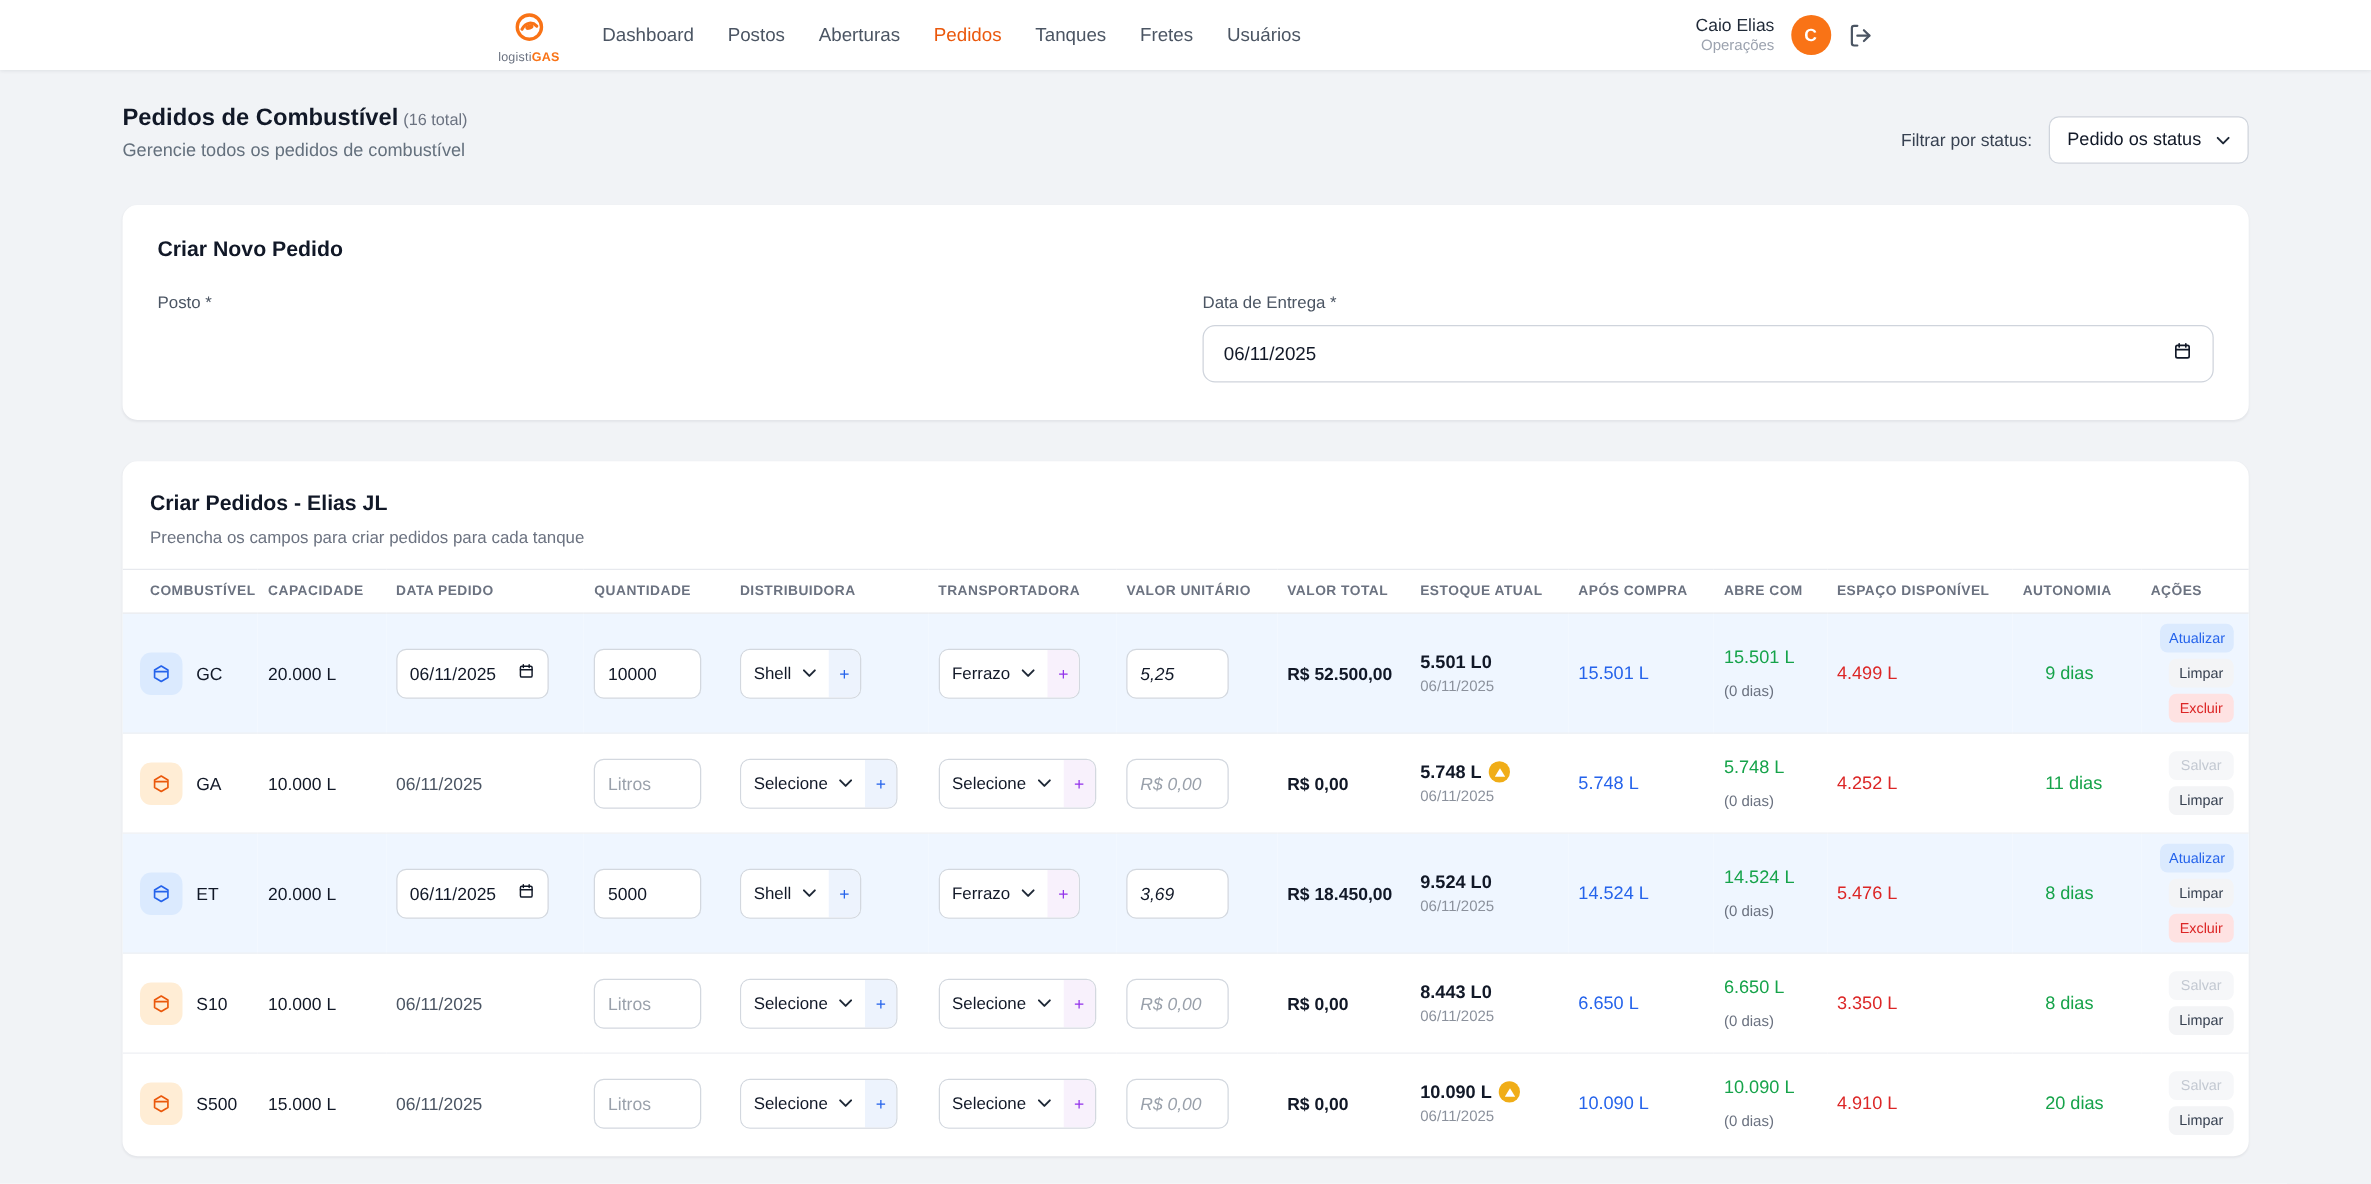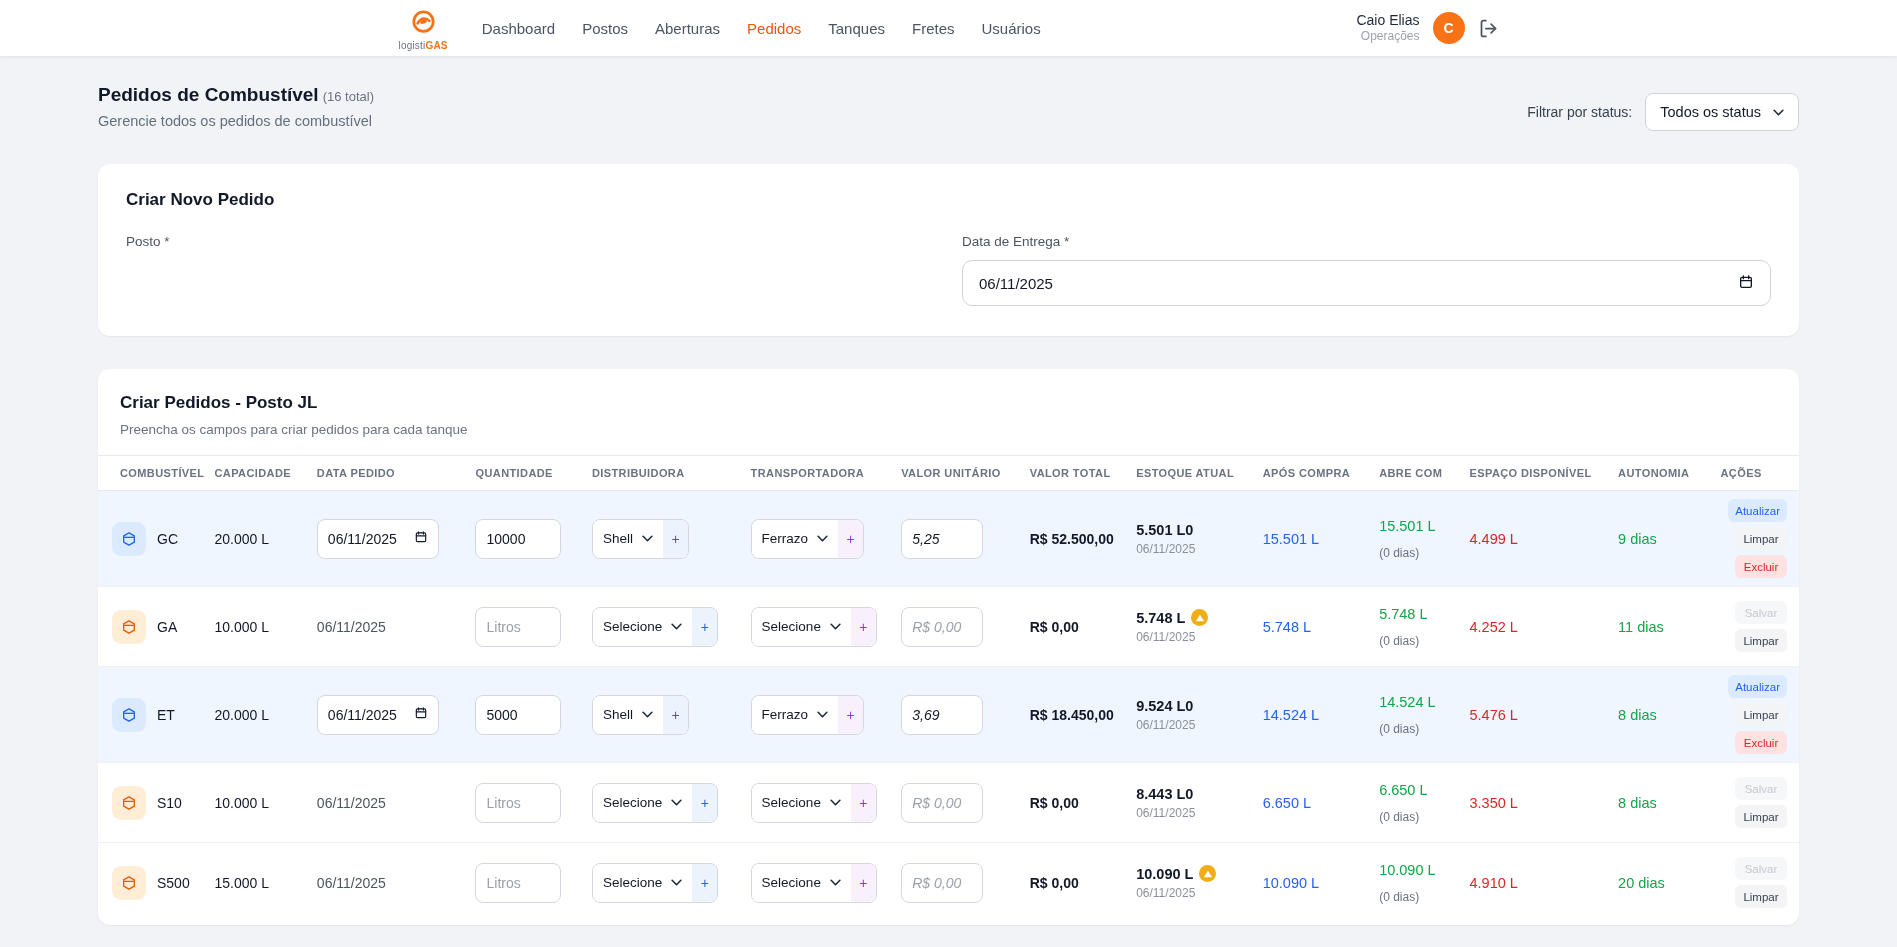--- a/index.html
+++ b/index.html
@@ -73,21 +73,21 @@
   .plus.purple { background:#f8f1fc; color:#9333ea; }
   .total-val { font-weight:700; font-size:14px; color:#111827; }
   .stock-line { display:flex; align-items:center; gap:6px; }
   .stock-val { font-weight:700; font-size:14.5px; color:#111827; }
   .warn { width:17px; height:17px; border-radius:50%; background:#f0ad17; display:inline-flex; align-items:center; justify-content:center; flex:none; }
   .stock-date { font-size:12px; color:#8b919c; margin-top:4px; }
   .after { color:#2563eb; font-size:14.5px; }
   .opens-val { color:#16a34a; font-size:14.5px; }
   .opens-sub { color:#6b7280; font-size:12px; margin-top:12px; }
   .space { color:#dc2626; font-size:14.5px; }
-  .autonomy { color:#16a34a; font-size:14.5px; }
+  .autonomy { color:#16a34a; font-size:14.5px;margin-left:18px; }
   .actions { display:flex; flex-direction:column; gap:5px; align-items:flex-end; padding-right:4px; }
   .abtn { min-width:52px; padding:0 7px; height:23px; border:none; border-radius:6px; font-size:11.5px; display:flex; align-items:center; justify-content:center; cursor:pointer; font-family:inherit; }
   .abtn.primary { background:#dbeafe; color:#2563eb; }
   .abtn.neutral { background:#f3f4f6; color:#374151; }
   .abtn.danger { background:#fee2e2; color:#dc2626; }
   .abtn.disabled { background:#f6f7f9; color:#c3c9d2; cursor:default; }
   .chev { display:flex; align-items:center; color:#1f2937; }
 </style>
 </head>
 <body>
@@ -134,21 +134,21 @@
 
 <main>
   <div class="page-head">
     <div>
       <h1><span>Pedidos de Combustível</span><span class="total">(16 total)</span></h1>
       <p class="page-sub">Gerencie todos os pedidos de combustível</p>
     </div>
     <div class="filter">
       <span class="filter-label">Filtrar por status:</span>
       <div class="select-box">
-        <span>Todos os status</span>
+        <span>Pedido os status</span>
         <span class="chev">
           <svg width="11" height="7" viewBox="0 0 12 8" fill="none" stroke="currentColor" stroke-width="1.8" stroke-linecap="round" stroke-linejoin="round">
               <path d="M1 1.5 6 6.5 11 1.5"></path>
             </svg>
         </span>
       </div>
     </div>
   </div>
 
   <section class="card form-card">
@@ -166,21 +166,21 @@
                 <rect x="4" y="5" width="16" height="15" rx="2"></rect>
                 <path d="M8 3v4M16 3v4M4 10h16"></path>
               </svg>
           </span>
         </div>
       </div>
     </div>
   </section>
 
   <section class="card table-card">
-    <h2>Criar Pedidos - Posto JL</h2>
+    <h2>Criar Pedidos - Elias JL</h2>
     <p class="card-sub">Preencha os campos para criar pedidos para cada tanque</p>
     <table>
       <colgroup>
         <col style="width:108px">
           <col style="width:102px">
           <col style="width:158px">
           <col style="width:116px">
         <col style="width:158px">
           <col style="width:150px">
           <col style="width:128px">

